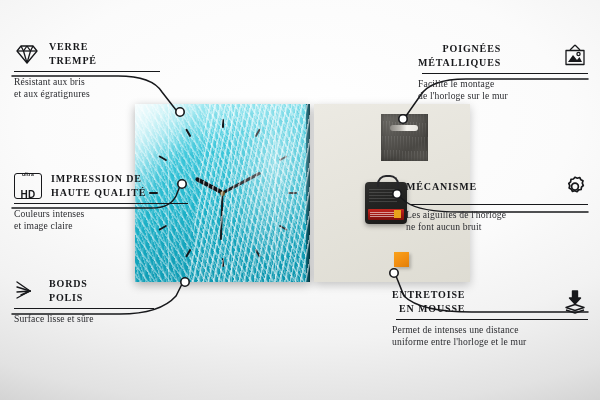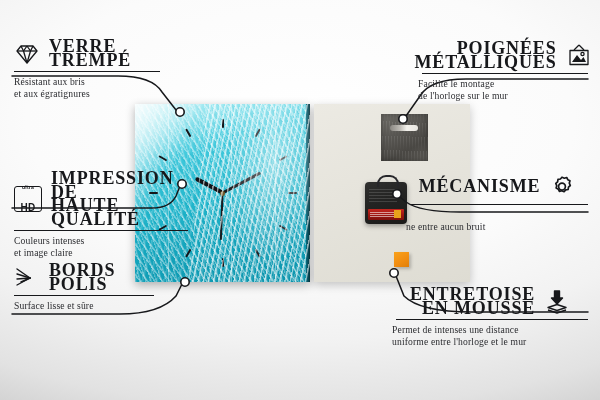--- a/index.html
+++ b/index.html
@@ -100,24 +100,24 @@
   .battery-plus{position:absolute;right:3px;top:1px;width:7px;height:8px;background:#e8a21c;}
   .spacer{
     position:absolute;left:80px;top:148px;width:15px;height:15px;
     background:linear-gradient(150deg,#f9a21b 0%,#f08c10 60%,#e07f0a 100%);
     box-shadow:2px 2px 3px rgba(0,0,0,.22);
   }
 
   
   .callout{position:absolute;}
   .callout .head{display:flex;align-items:center;gap:9px;}
-  .callout.right .head{justify-content:center;}
+  .callout.right .head{justify-content:space-between;}
   .ttl{
     font-family:"Liberation Serif", serif;
-    font-weight:700;font-size:18px;letter-spacing:.85px;color:#17181b;
+    font-weight:700;font-size:10px;letter-spacing:.85px;color:#17181b;
     line-height:13.5px;text-transform:uppercase;
   }
   .callout.right .ttl{text-align:right;}
   .rule{height:1.4px;background:#17181b;margin:4px 0 4px 0;}
   .sub{
     font-family:"Liberation Serif", serif;
     font-size:9.6px;line-height:11.4px;color:#2b2c30;letter-spacing:.15px;
   }
   .callout.right .sub{}
   .ico{width:26px;height:26px;flex:0 0 26px;display:block;}
@@ -236,21 +236,21 @@
         <span>HAUTE QUALITÉ</span>
       </span>
     </div>
     <div class="rule" style="width:174px"></div>
     <div class="sub">
       <span>Couleurs intenses</span><br>
       <span>et image claire</span>
     </div>
   </div>
 
-  <div class="callout left" style="left:14px;top:264px;width:144px">
+  <div class="callout left" style="left:14px;top:277px;width:144px">
     <div class="head">
       <span class="ico">
         <svg viewBox="0 0 26 26">
             <g fill="none" stroke="#17181b" stroke-width="1.4" stroke-linecap="round">
           <path d="M3,4 L16,13"></path>
               <path d="M3,9 L16,13"></path>
               <path d="M3,14 L16,13"></path>
           <path d="M16,13 L3,20"></path>
               <path d="M7,17 L16,13"></path>
         </g>
@@ -301,22 +301,22 @@
         <svg viewBox="0 0 26 26">
             <g fill="none" stroke="#17181b" stroke-width="1.7" stroke-linejoin="round">
           <path d="M13,3.2 l2.4,1.0 2.3,-0.7 1.1,2.2 2.2,1.1 -0.7,2.3 1.0,2.4 -1.8,1.6 -0.4,2.4 -2.4,0.4 -1.6,1.8 -2.4,-1.0 -2.3,0.7 -1.1,-2.2 -2.2,-1.1 0.7,-2.3 -1.0,-2.4 1.8,-1.6 0.4,-2.4 2.4,-0.4 Z"></path>
           <circle cx="13" cy="12.6" r="3.4"></circle>
         </g>
           </svg>
       </span>
     </div>
     <div class="rule" style="width:178px;margin-left:4px"></div>
     <div class="sub">
-      <br>
-      <span>ne entre aucun bruit</span>
+      <span>Les aiguilles de l'horloge</span><br>
+      <span>ne font aucun bruit</span>
     </div>
   </div>
 
   <div class="callout right" style="right:12px;top:288px;width:196px">
     <div class="head">
       <span class="ttl">
         <span>ENTRETOISE</span><br>
         <span>EN MOUSSE</span>
       </span>
       <span class="ico">

